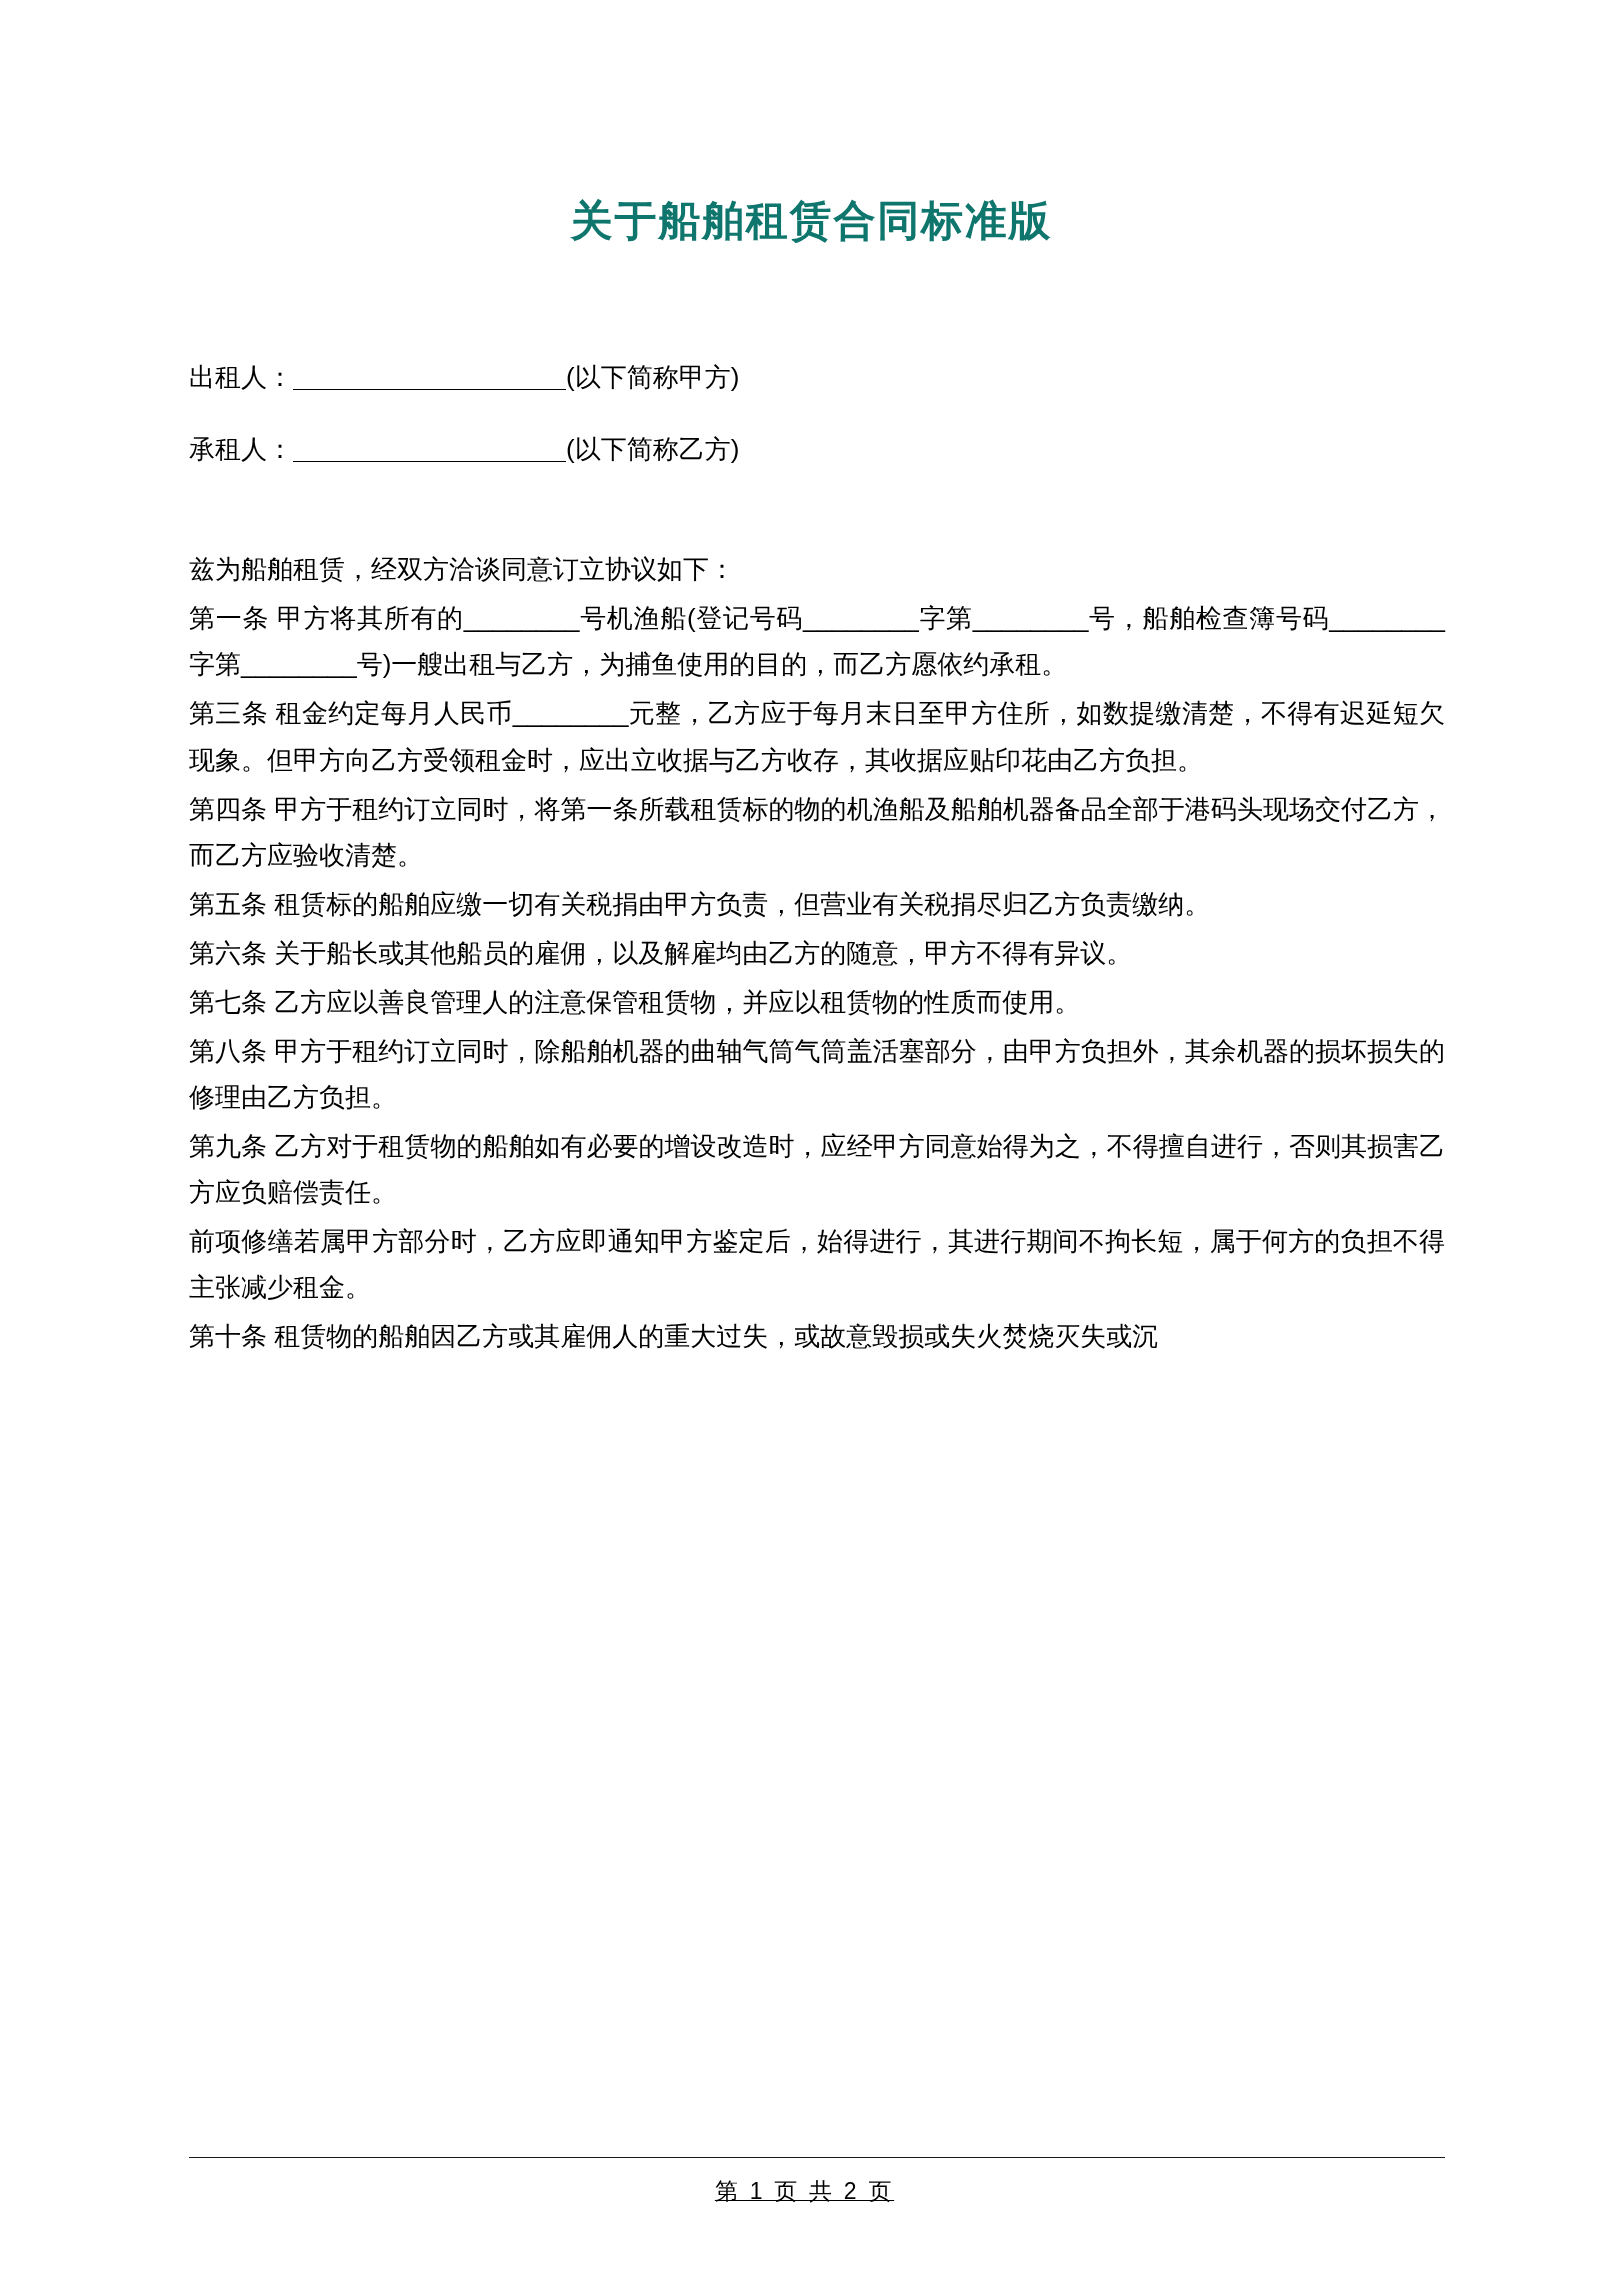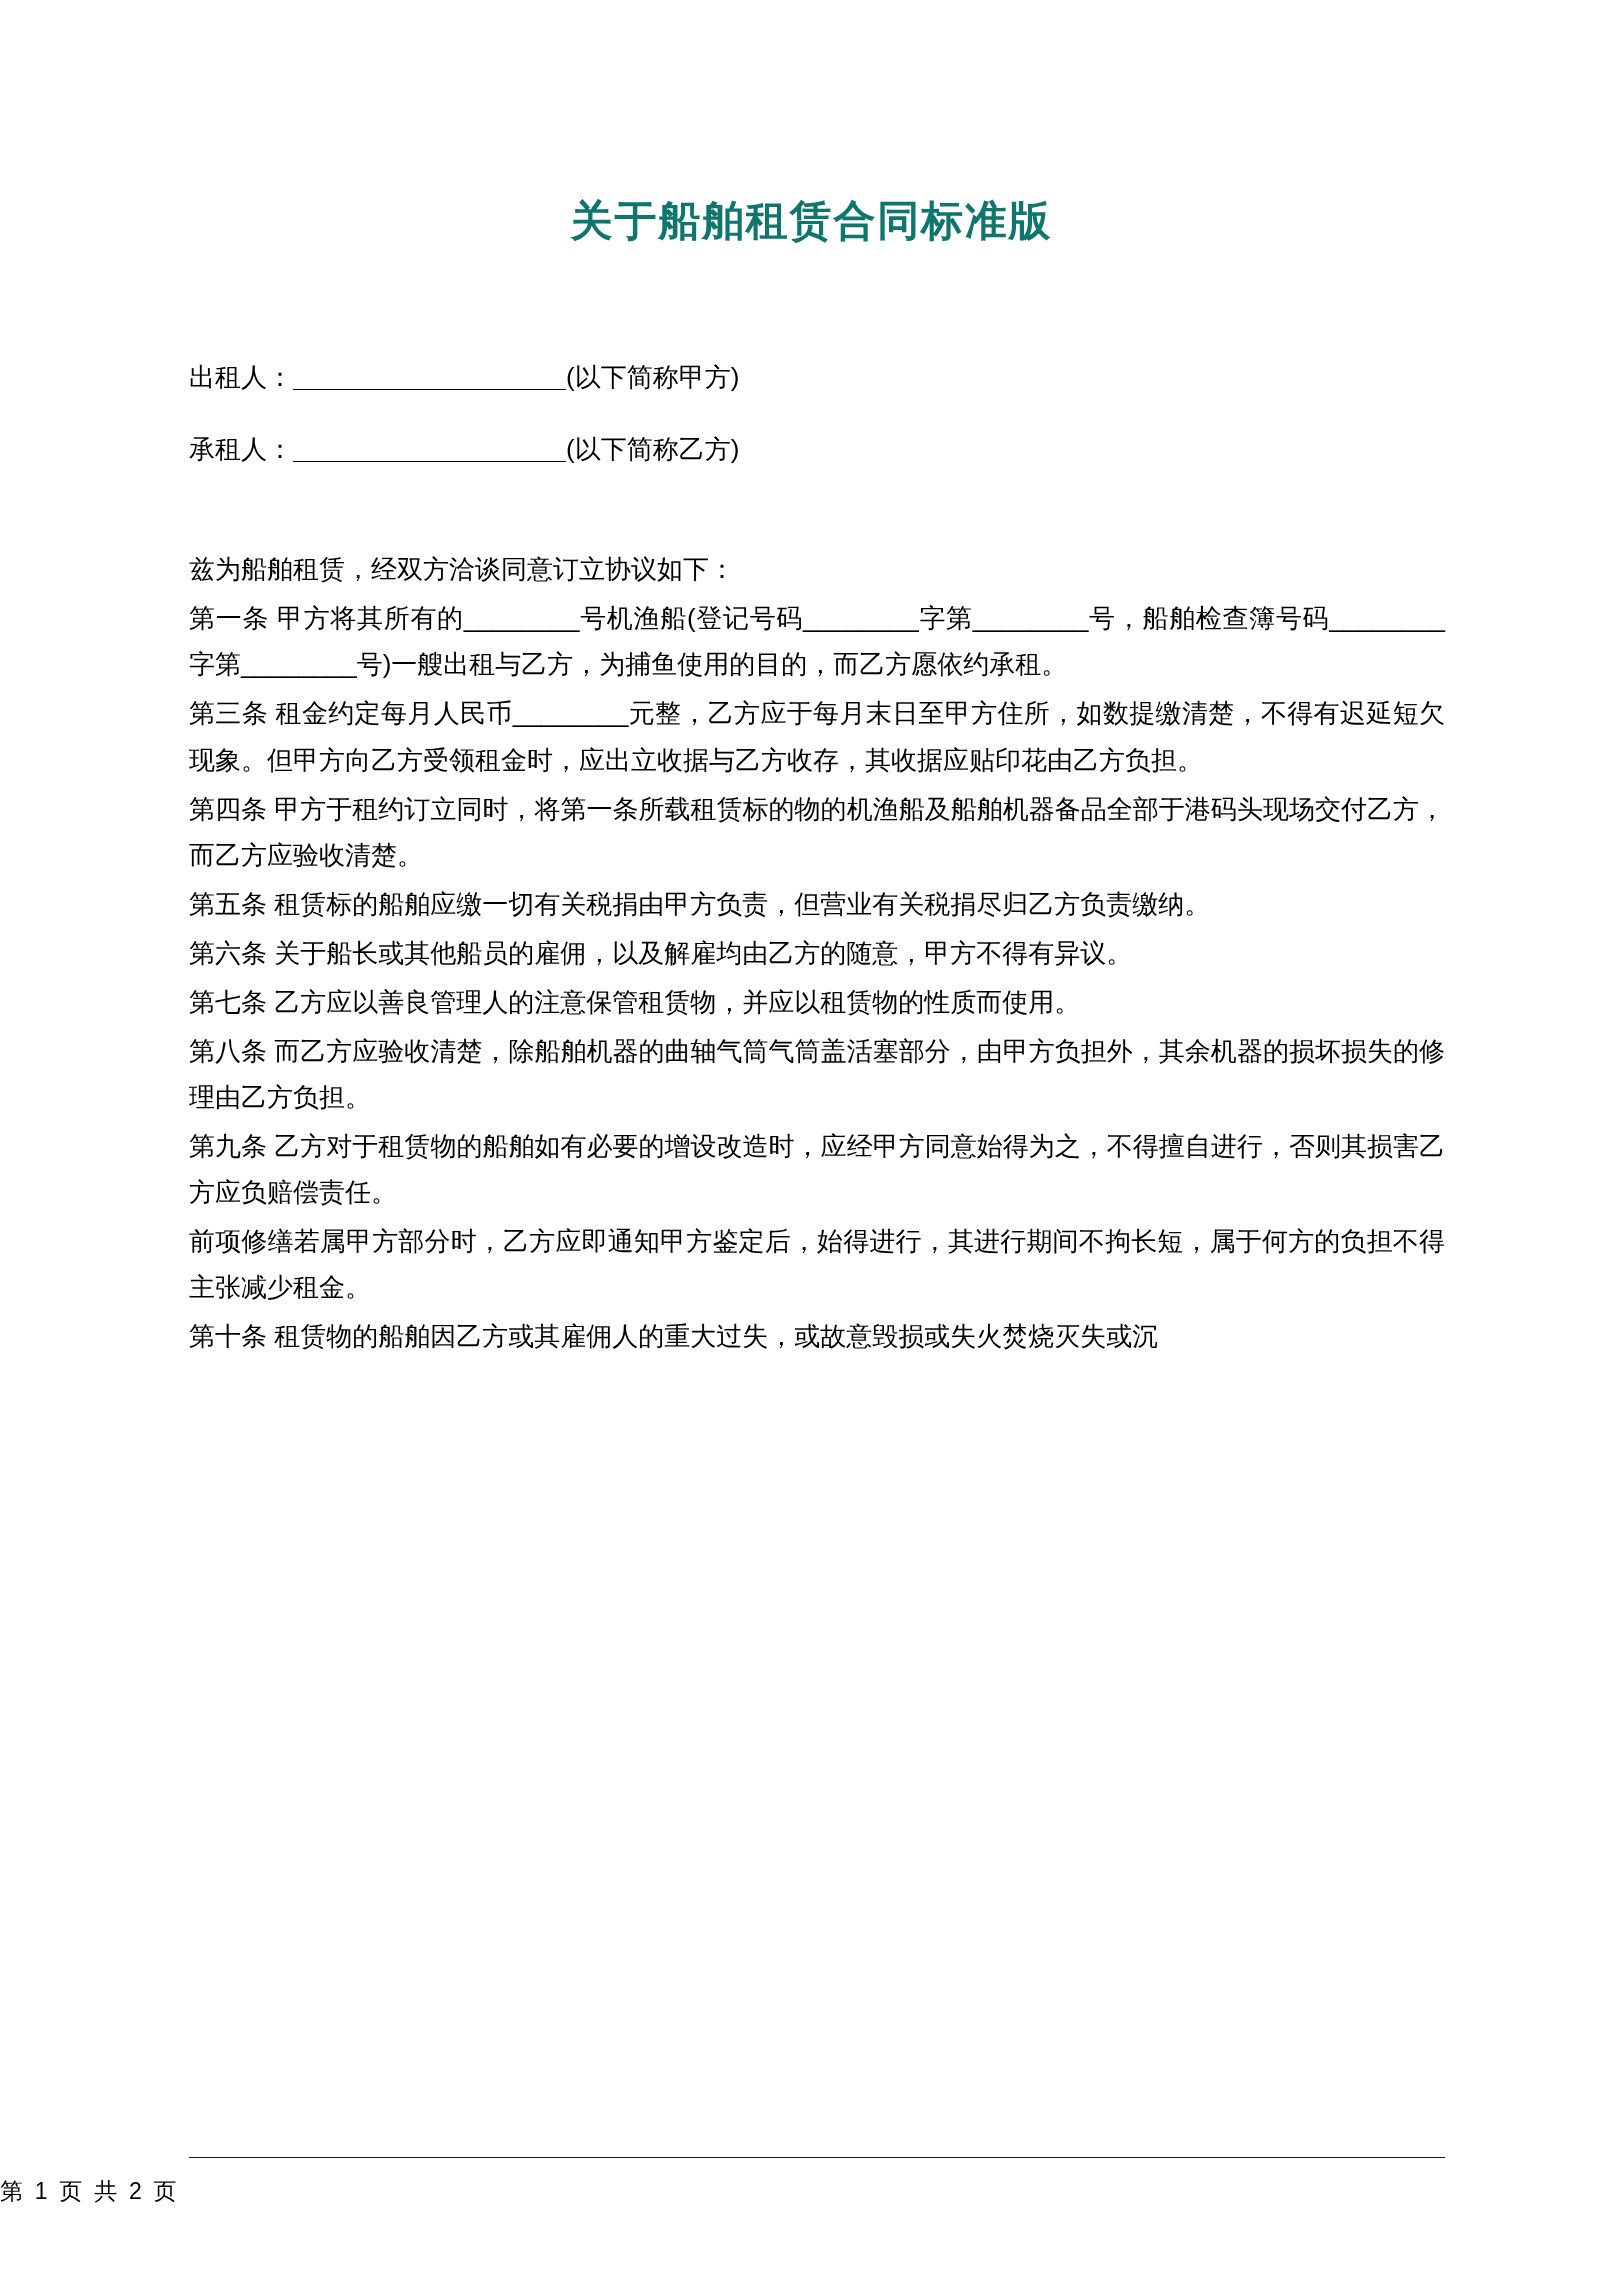--- a/index.html
+++ b/index.html
@@ -63,21 +63,22 @@
   }
   p.para.justify-spread {
     text-align: justify;
     text-align-last: justify;
   }
   .footer {
     position: absolute;
     left: 0;
     right: 14px;
     bottom: 87px;
-    text-align: left;
+    text-align: center;
+    text-decoration: underline;
   }
   .footer-rule {
     position: absolute;
     left: 189px;
     right: 178px;
     bottom: 136px;
     border-top: 1.8px solid #1a1a1a;
   }
   .page-num {
     font-size: 23px;
@@ -104,21 +105,21 @@
     </div>
 
     <div class="body-block">
       <p class="para">兹为船舶租赁，经双方洽谈同意订立协议如下：</p>
       <p class="para">第一条 甲方将其所有的________号机渔船(登记号码________字第________号，船舶检查簿号码________字第________号)一艘出租与乙方，为捕鱼使用的目的，而乙方愿依约承租。</p>
       <p class="para">第三条 租金约定每月人民币________元整，乙方应于每月末日至甲方住所，如数提缴清楚，不得有迟延短欠现象。但甲方向乙方受领租金时，应出立收据与乙方收存，其收据应贴印花由乙方负担。</p>
       <p class="para">第四条 甲方于租约订立同时，将第一条所载租赁标的物的机渔船及船舶机器备品全部于港码头现场交付乙方，而乙方应验收清楚。</p>
       <p class="para">第五条 租赁标的船舶应缴一切有关税捐由甲方负责，但营业有关税捐尽归乙方负责缴纳。</p>
       <p class="para">第六条 关于船长或其他船员的雇佣，以及解雇均由乙方的随意，甲方不得有异议。</p>
       <p class="para">第七条 乙方应以善良管理人的注意保管租赁物，并应以租赁物的性质而使用。</p>
-      <p class="para">第八条 而乙方应验收清楚，除船舶机器的曲轴气筒气筒盖活塞部分，由甲方负担外，其余机器的损坏损失的修理由乙方负担。</p>
+      <p class="para">第八条 甲方于租约订立同时，除船舶机器的曲轴气筒气筒盖活塞部分，由甲方负担外，其余机器的损坏损失的修理由乙方负担。</p>
       <p class="para">第九条 乙方对于租赁物的船舶如有必要的增设改造时，应经甲方同意始得为之，不得擅自进行，否则其损害乙方应负赔偿责任。</p>
       <p class="para">前项修缮若属甲方部分时，乙方应即通知甲方鉴定后，始得进行，其进行期间不拘长短，属于何方的负担不得主张减少租金。</p>
       <p class="para">第十条 租赁物的船舶因乙方或其雇佣人的重大过失，或故意毁损或失火焚烧灭失或沉</p>
     </div>
   </div>
 
   <div class="footer-rule"></div>
   <div class="footer">
     <span class="page-num">第 1 页 共 2 页</span>
   </div>

